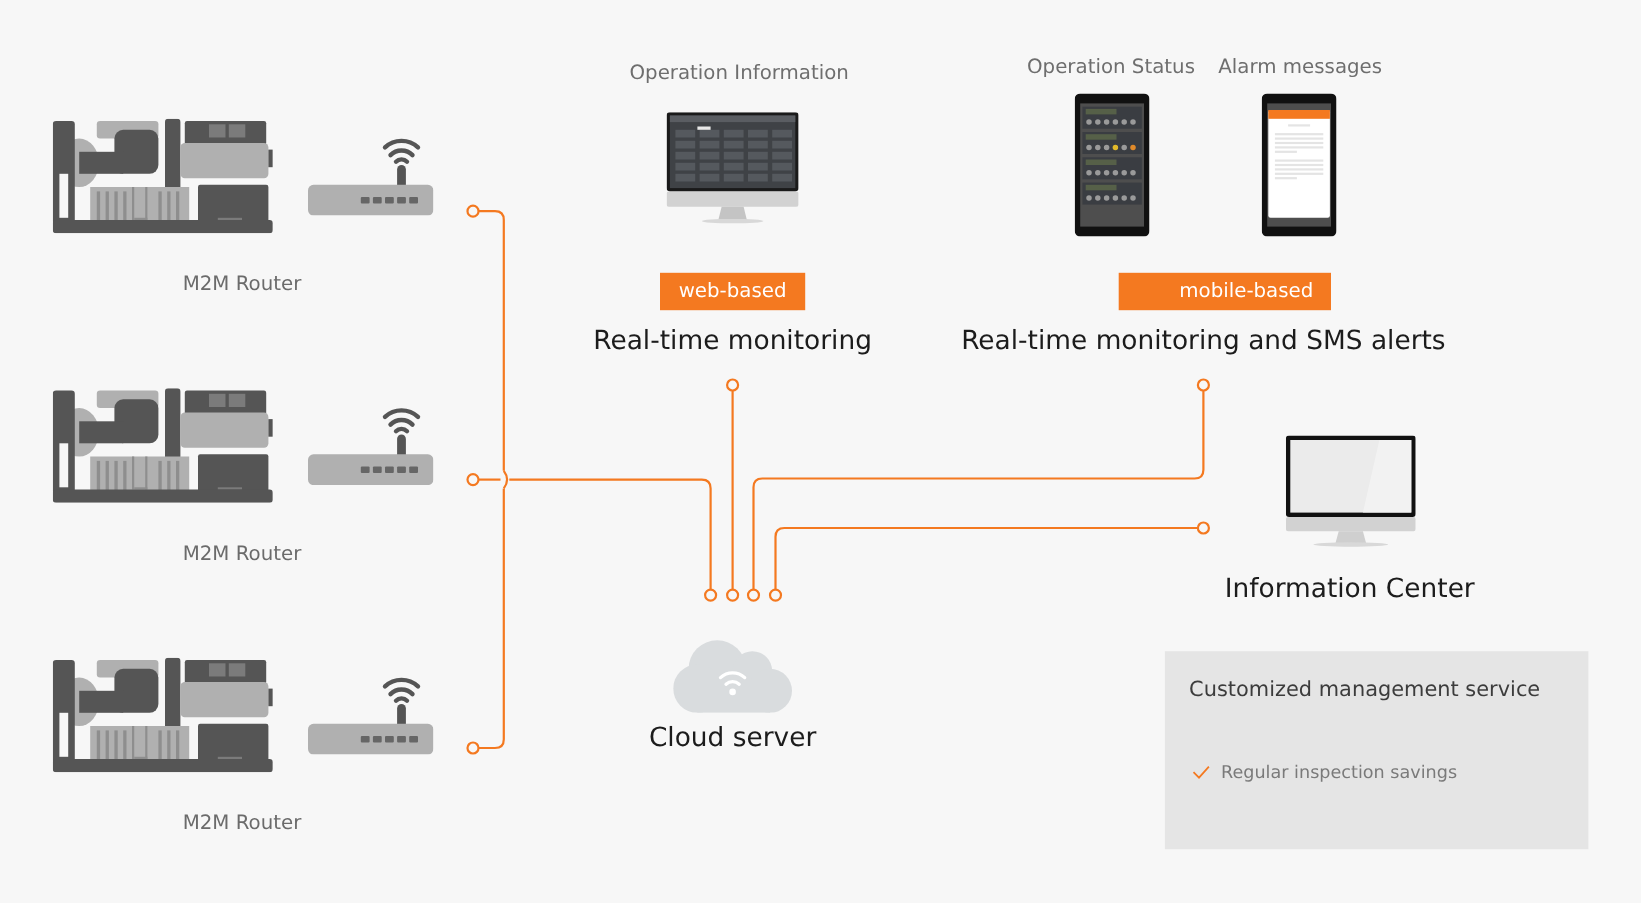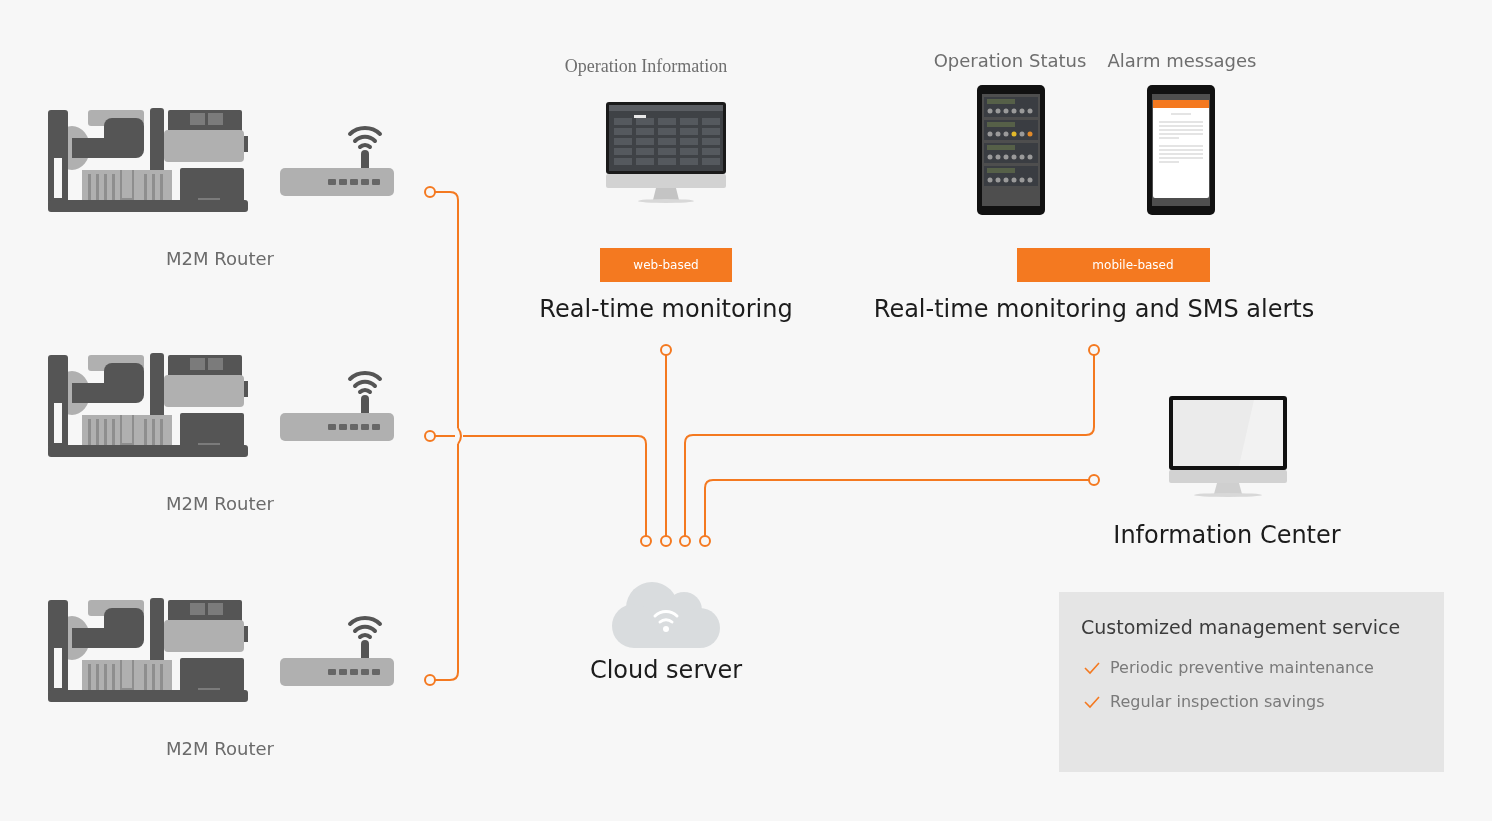--- a/index.html
+++ b/index.html
@@ -1,20 +1,20 @@
 <!DOCTYPE html>
 <html><head>
 <meta charset="utf-8">
 <style>
   html,body{margin:0;padding:0;}
   body{width:1492px;height:821px;background:#f7f7f7;position:relative;overflow:hidden;font-family:"DejaVu Sans","Liberation Sans",sans-serif;}
   .abs{position:absolute;}
   .router-label{position:absolute;width:200px;text-align:center;font-size:18px;color:#6b6b6b;}
   .caption{position:absolute;text-align:center;font-size:18px;color:#6e6e6e;white-space:nowrap;}
-  .badge{position:absolute;background:#f47920;color:#fff;font-size:12px;height:34px;line-height:34px;text-align:center;}
+  .badge{position:absolute;background:#f47920;color:#fff;font-size:18px;height:34px;line-height:34px;text-align:center;}
   .heading{position:absolute;text-align:center;font-size:24px;color:#1c1c1c;white-space:nowrap;}
   .svc-box{position:absolute;left:1059px;top:592px;width:385px;height:180px;background:#e5e5e5;}
   .svc-title{position:absolute;left:22px;top:24px;font-size:19px;color:#3c3c3c;white-space:nowrap;}
   .svc-item{position:absolute;left:24px;font-size:16px;color:#7a7a7a;white-space:nowrap;display:flex;align-items:center;}
   .svc-item .chk{width:18px;height:14px;margin-right:9px;}
 </style>
 </head>
 <body>
 
 <svg class="abs" style="left:0;top:0" width="1492" height="821" viewBox="0 0 1492 821">
@@ -187,21 +187,21 @@
         <rect x="48" y="57" width="8" height="6" rx="1"></rect>
         <rect x="59" y="57" width="8" height="6" rx="1"></rect>
         <rect x="70" y="57" width="8" height="6" rx="1"></rect>
         <rect x="81" y="57" width="8" height="6" rx="1"></rect>
         <rect x="92" y="57" width="8" height="6" rx="1"></rect>
       </g>
   </svg>
   <div class="router-label" style="left:120px;top:248px;">M2M Router</div>
 </div>
 
-<div class="caption" style="left:526px;width:240px;top:56px;font-family:Liberation Serif, serif;">Operation Information</div>
+<div class="caption" style="left:552px;width:240px;top:56px;">Operation Information</div>
 <svg class="abs" style="left:606px;top:102px" width="120" height="102" viewBox="0 0 120 102">
   <rect x="0" y="0" width="120" height="72" rx="3" fill="#1a1a1a"></rect>
   <rect x="3" y="3" width="114" height="66" fill="#3f4246"></rect>
   <rect x="3" y="3" width="114" height="6" fill="#5a5d62"></rect>
   <g fill="#55595e">
     <rect x="8" y="16" width="18" height="7"></rect>
       <rect x="30" y="16" width="18" height="7"></rect>
       <rect x="52" y="16" width="18" height="7"></rect>
       <rect x="74" y="16" width="18" height="7"></rect>
       <rect x="96" y="16" width="18" height="7"></rect>
@@ -317,25 +317,19 @@
     <rect x="22" y="40" width="66" height="30"></rect>
   </g>
   <path d="M43 38 A16 16 0 0 1 65 38" fill="none" stroke="#fff" stroke-width="3" stroke-linecap="round"></path>
   <path d="M48 44 A9 9 0 0 1 60 44" fill="none" stroke="#fff" stroke-width="3" stroke-linecap="round"></path>
   <circle cx="54" cy="51" r="3" fill="#fff"></circle>
 </svg>
 <div class="heading" style="left:566px;width:200px;top:656px;">Cloud server</div>
 
 <div class="svc-box">
   <div class="svc-title">Customized management service</div>
-  <div class="svc-item" style="top:66px;">
-    <svg class="chk" viewBox="0 0 18 14">
-        <path d="M2 7 L7 12 L16 2" fill="none" stroke="#f47920" stroke-width="1.6"></path>
-      </svg>
-    <span>Periodic preventive maintenance</span>
-  </div>
   <div class="svc-item" style="top:100px;">
     <svg class="chk" viewBox="0 0 18 14">
         <path d="M2 7 L7 12 L16 2" fill="none" stroke="#f47920" stroke-width="1.6"></path>
       </svg>
     <span>Regular inspection savings</span>
   </div>
 </div>
 
 </body></html>

